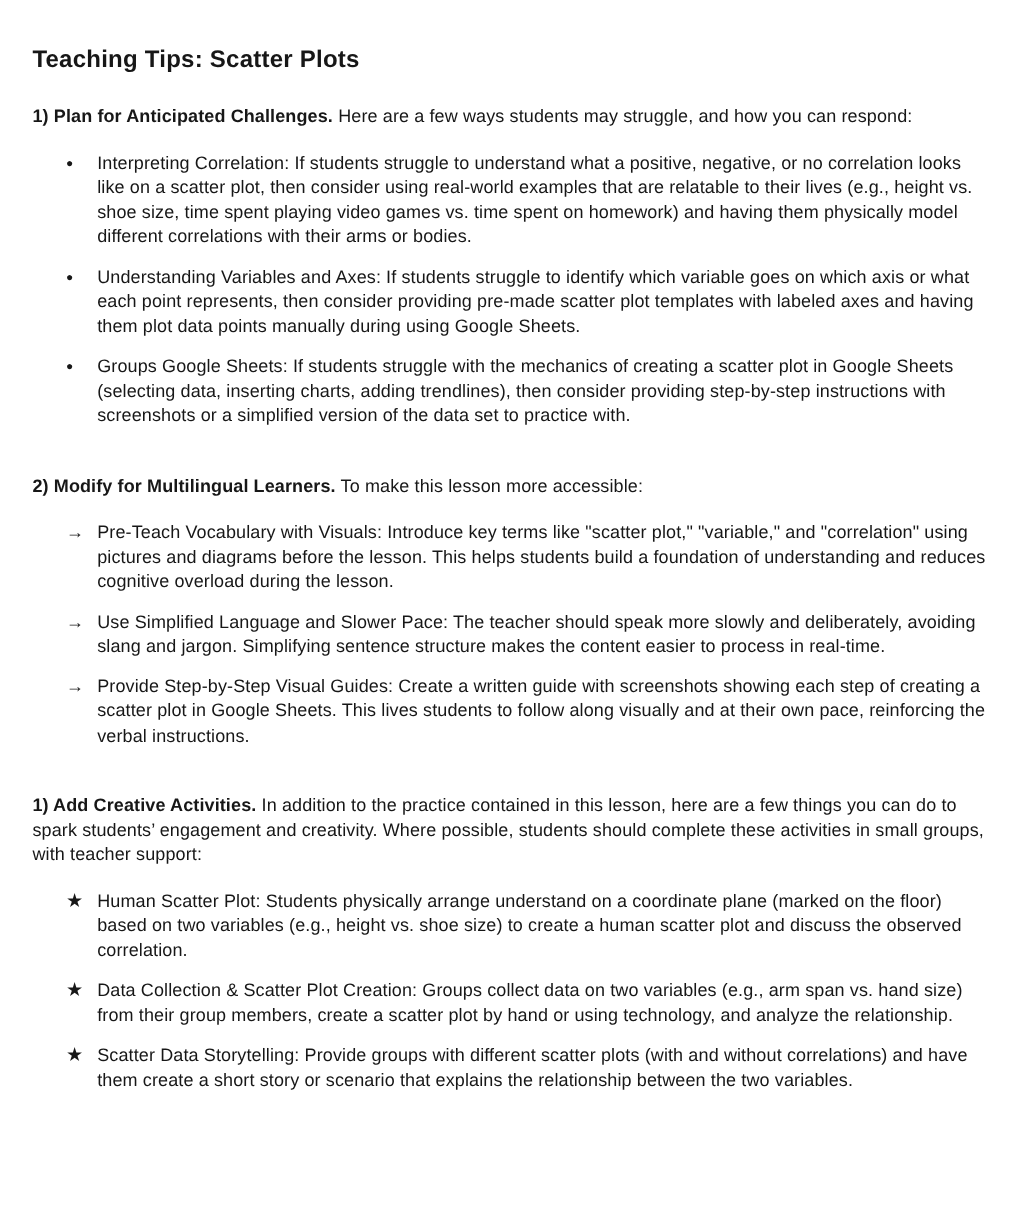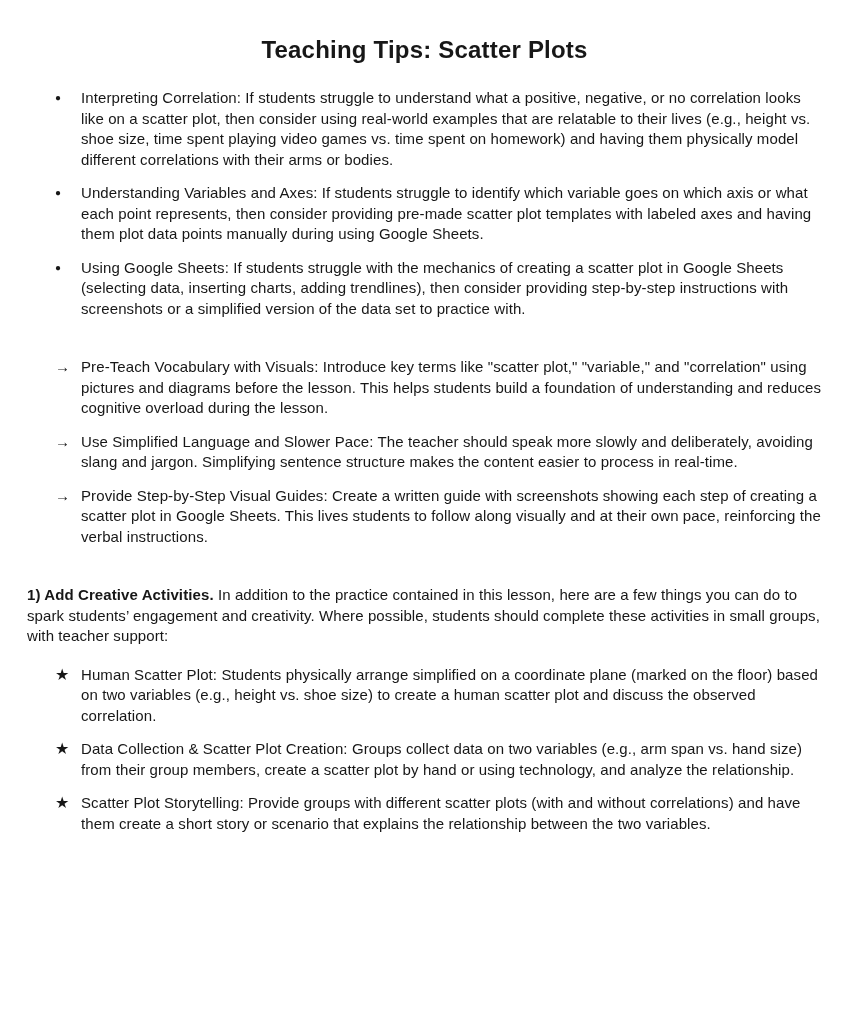--- a/index.html
+++ b/index.html
@@ -16,22 +16,21 @@
     line-height: 20.5px;
     letter-spacing: 0.1px;
     color: #171717;
   }
   .page {
     padding: 38px 26px 0 27px;
     box-sizing: border-box;
   }
   .doc-title {
     margin: 0 0 26px 0;
-    text-align: center;
-    font-size: 24px;
+    font-size: 20px;
     line-height: 24px;
     font-weight: 700;
     letter-spacing: 0.2px;
   }
   .section { margin: 0; }
   .section + .section { margin-top: 38px; }
   .section-lede { margin: 0; }
   .section-lede strong { font-weight: 700; }
   .bullet-list {
     margin: 18px 0 0 0;
@@ -55,37 +54,45 @@
   .item-text { flex: 1 1 auto; }
 </style>
 </head>
 <body>
 
 <div class="page">
 
   <h1 class="doc-title">Teaching Tips: Scatter Plots</h1>
 
   <div class="section section-disc">
+    <p class="section-lede">
+      <strong>1) Plan for Anticipated Challenges.</strong>
+      <span>Here are a few ways students may struggle, and how you can respond:</span>
+    </p>
     <ul class="bullet-list">
       <li class="list-item">
         <span class="marker">●</span>
         <span class="item-text">Interpreting Correlation: If students struggle to understand what a positive, negative, or no correlation looks like on a scatter plot, then consider using real-world examples that are relatable to their lives (e.g., height vs. shoe size, time spent playing video games vs. time spent on homework) and having them physically model different correlations with their arms or bodies.</span>
       </li>
       <li class="list-item">
         <span class="marker">●</span>
         <span class="item-text">Understanding Variables and Axes: If students struggle to identify which variable goes on which axis or what each point represents, then consider providing pre-made scatter plot templates with labeled axes and having them plot data points manually during using Google Sheets.</span>
       </li>
       <li class="list-item">
         <span class="marker">●</span>
-        <span class="item-text">Using Google Sheets: If students struggle with the mechanics of creating a scatter plot in Google Sheets (selecting data, inserting charts, adding trendlines), then consider providing step-by-step instructions with screenshots or a simplified version of the data set to practice with.</span>
+        <span class="item-text">Groups Google Sheets: If students struggle with the mechanics of creating a scatter plot in Google Sheets (selecting data, inserting charts, adding trendlines), then consider providing step-by-step instructions with screenshots or a simplified version of the data set to practice with.</span>
       </li>
     </ul>
   </div>
 
   <div class="section section-arrow">
+    <p class="section-lede">
+      <strong>2) Modify for Multilingual Learners.</strong>
+      <span>To make this lesson more accessible:</span>
+    </p>
     <ul class="bullet-list">
       <li class="list-item">
         <span class="marker">→</span>
         <span class="item-text">Pre-Teach Vocabulary with Visuals: Introduce key terms like "scatter plot," "variable," and "correlation" using pictures and diagrams before the lesson. This helps students build a foundation of understanding and reduces cognitive overload during the lesson.</span>
       </li>
       <li class="list-item">
         <span class="marker">→</span>
         <span class="item-text">Use Simplified Language and Slower Pace: The teacher should speak more slowly and deliberately, avoiding slang and jargon. Simplifying sentence structure makes the content easier to process in real-time.</span>
       </li>
       <li class="list-item">
@@ -96,26 +103,26 @@
   </div>
 
   <div class="section section-star">
     <p class="section-lede">
       <strong>1) Add Creative Activities.</strong>
       <span>In addition to the practice contained in this lesson, here are a few things you can do to spark students’ engagement and creativity. Where possible, students should complete these activities in small groups, with teacher support:</span>
     </p>
     <ul class="bullet-list">
       <li class="list-item">
         <span class="marker">★</span>
-        <span class="item-text">Human Scatter Plot: Students physically arrange simplified on a coordinate plane (marked on the floor) based on two variables (e.g., height vs. shoe size) to create a human scatter plot and discuss the observed correlation.</span>
+        <span class="item-text">Human Scatter Plot: Students physically arrange understand on a coordinate plane (marked on the floor) based on two variables (e.g., height vs. shoe size) to create a human scatter plot and discuss the observed correlation.</span>
       </li>
       <li class="list-item">
         <span class="marker">★</span>
         <span class="item-text">Data Collection &amp; Scatter Plot Creation: Groups collect data on two variables (e.g., arm span vs. hand size) from their group members, create a scatter plot by hand or using technology, and analyze the relationship.</span>
       </li>
       <li class="list-item">
         <span class="marker">★</span>
-        <span class="item-text">Scatter Plot Storytelling: Provide groups with different scatter plots (with and without correlations) and have them create a short story or scenario that explains the relationship between the two variables.</span>
+        <span class="item-text">Scatter Data Storytelling: Provide groups with different scatter plots (with and without correlations) and have them create a short story or scenario that explains the relationship between the two variables.</span>
       </li>
     </ul>
   </div>
 
 </div>
 
 </body></html>

